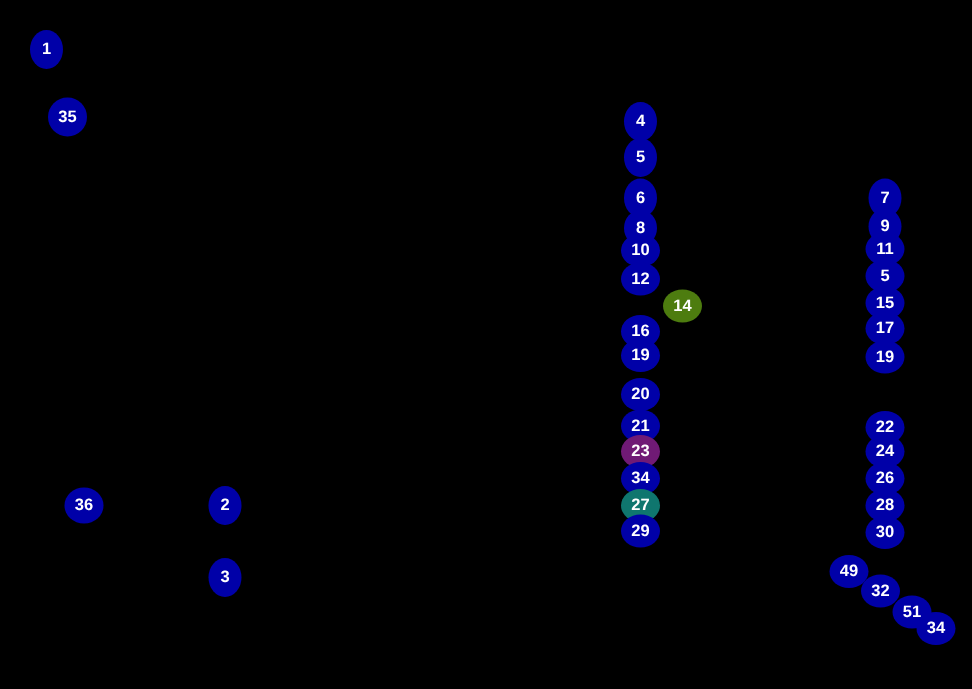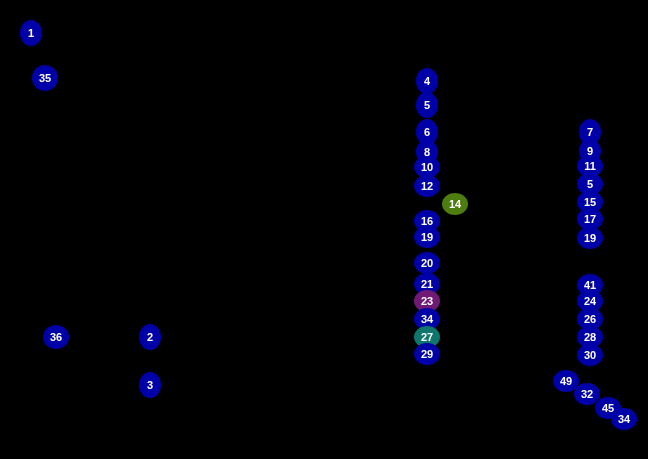--- a/index.html
+++ b/index.html
@@ -48,29 +48,29 @@
     <div class="marker" style="left: 414px; top: 175px; width: 26px; height: 22px; background: rgb(0, 0, 168); color: rgb(255, 255, 255);">12</div>
     <div class="marker" style="left: 577px; top: 173px; width: 26px; height: 22px; background: rgb(0, 0, 168); color: rgb(255, 255, 255);">5</div>
     <div class="marker" style="left: 414px; top: 193px; width: 26px; height: 22px; background: #4d7c0f; color: rgb(255, 255, 255); margin-left: 28px;">14</div>
     <div class="marker" style="left: 577px; top: 191px; width: 26px; height: 22px; background: rgb(0, 0, 168); color: rgb(255, 255, 255);">15</div>
     <div class="marker" style="left: 414px; top: 210px; width: 26px; height: 22px; background: rgb(0, 0, 168); color: rgb(255, 255, 255);">16</div>
     <div class="marker" style="left: 577px; top: 208px; width: 26px; height: 22px; background: rgb(0, 0, 168); color: rgb(255, 255, 255);">17</div>
     <div class="marker" style="left: 414px; top: 226px; width: 26px; height: 22px; background: rgb(0, 0, 168); color: rgb(255, 255, 255);">19</div>
     <div class="marker" style="left: 577px; top: 227px; width: 26px; height: 22px; background: rgb(0, 0, 168); color: rgb(255, 255, 255);">19</div>
     <div class="marker" style="left: 414px; top: 252px; width: 26px; height: 22px; background: rgb(0, 0, 168); color: rgb(255, 255, 255);">20</div>
     <div class="marker" style="left: 414px; top: 273px; width: 26px; height: 22px; background: rgb(0, 0, 168); color: rgb(255, 255, 255);">21</div>
-    <div class="marker" style="left: 577px; top: 274px; width: 26px; height: 22px; background: rgb(0, 0, 168); color: rgb(255, 255, 255);">41</div>
+    <div class="marker" style="left: 577px; top: 274px; width: 26px; height: 22px; background: rgb(0, 0, 168); color: rgb(255, 255, 255);">22</div>
     <div class="marker" style="left: 414px; top: 290px; width: 26px; height: 22px; background: #701a75; color: rgb(255, 255, 255);">23</div>
     <div class="marker" style="left: 577px; top: 290px; width: 26px; height: 22px; background: rgb(0, 0, 168); color: rgb(255, 255, 255);">24</div>
     <div class="marker" style="left: 414px; top: 308px; width: 26px; height: 22px; background: rgb(0, 0, 168); color: rgb(255, 255, 255);">34</div>
     <div class="marker" style="left: 577px; top: 308px; width: 26px; height: 22px; background: rgb(0, 0, 168); color: rgb(255, 255, 255);">26</div>
     <div class="marker" style="left: 43px; top: 325px; width: 26px; height: 24px; background: rgb(0, 0, 168); color: rgb(255, 255, 255);">36</div>
     <div class="marker" style="left: 139px; top: 324px; width: 22px; height: 26px; background: rgb(0, 0, 168); color: rgb(255, 255, 255);">2</div>
     <div class="marker" style="left: 414px; top: 326px; width: 26px; height: 22px; background: #0f766e; color: rgb(255, 255, 255);">27</div>
     <div class="marker" style="left: 577px; top: 326px; width: 26px; height: 22px; background: rgb(0, 0, 168); color: rgb(255, 255, 255);">28</div>
     <div class="marker" style="left: 414px; top: 343px; width: 26px; height: 22px; background: rgb(0, 0, 168); color: rgb(255, 255, 255);">29</div>
     <div class="marker" style="left: 577px; top: 344px; width: 26px; height: 22px; background: rgb(0, 0, 168); color: rgb(255, 255, 255);">30</div>
     <div class="marker" style="left: 139px; top: 372px; width: 22px; height: 26px; background: rgb(0, 0, 168); color: rgb(255, 255, 255);">3</div>
     <div class="marker" style="left: 553px; top: 370px; width: 26px; height: 22px; background: rgb(0, 0, 168); color: rgb(255, 255, 255);">49</div>
     <div class="marker" style="left: 574px; top: 383px; width: 26px; height: 22px; background: rgb(0, 0, 168); color: rgb(255, 255, 255);">32</div>
-    <div class="marker" style="left: 595px; top: 397px; width: 26px; height: 22px; background: rgb(0, 0, 168); color: rgb(255, 255, 255);">45</div>
+    <div class="marker" style="left: 595px; top: 397px; width: 26px; height: 22px; background: rgb(0, 0, 168); color: rgb(255, 255, 255);">51</div>
     <div class="marker" style="left: 611px; top: 408px; width: 26px; height: 22px; background: rgb(0, 0, 168); color: rgb(255, 255, 255);">34</div>
   </div>
 
 </body></html>

